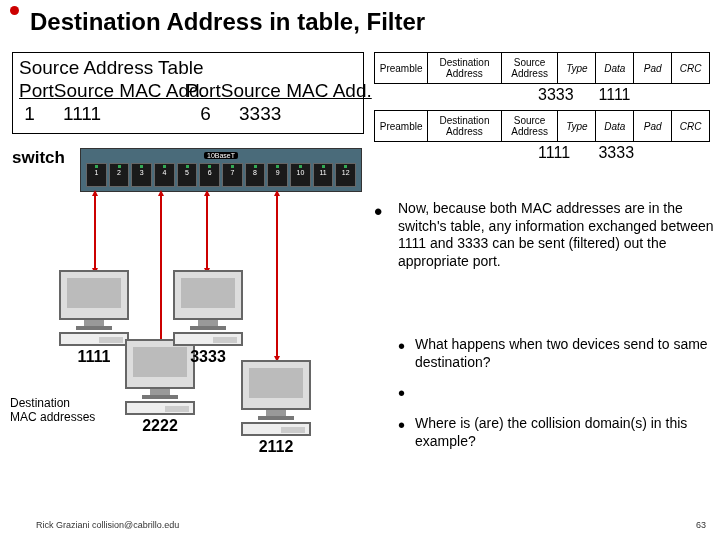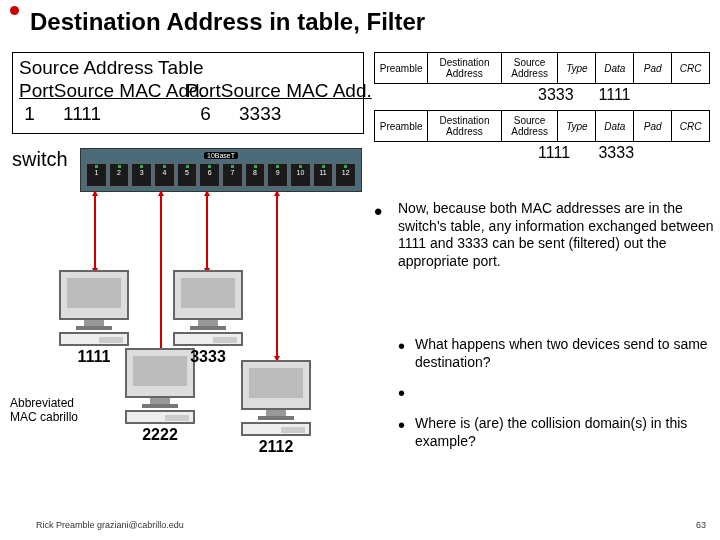--- a/index.html
+++ b/index.html
@@ -12,21 +12,21 @@
   .sat-row span { white-space: pre; }
   .frames { position: absolute; left: 374px; top: 52px; width: 336px; }
   .frame-tbl { border-collapse: collapse; width: 100%; font-size: 10px; table-layout: fixed; }
   .frame-tbl td { border: 1.5px solid #000; text-align: center; padding: 4px 2px; }
   .frame-tbl .w1 { width: 45px; }
   .frame-tbl .w2 { width: 62px; }
   .frame-tbl .w3 { width: 48px; }
   .frame-tbl .w4 { width: 32px; font-style: italic; }
   .frame-vals { font-size: 16px; margin: 2px 0 0 0; }
   .frame-vals span { display: inline-block; }
-  .switch-lbl { position: absolute; left: 12px; top: 148px; font-size: 20px; font-weight: normal; }
+  .switch-lbl { position: absolute; left: 12px; top: 148px; font-size: 17px; font-weight: bold; }
   .switch { position: absolute; left: 80px; top: 148px; width: 282px; height: 44px; background: #4a6b7a; border: 1px solid #333; }
   .tenbt { position: absolute; left: 50%; top: 3px; transform: translateX(-50%); background: #000; color: #fff; font-size: 7px; padding: 0 3px; border-radius: 2px; }
   .ports { position: absolute; left: 4px; right: 4px; bottom: 4px; display: flex; height: 24px; }
   .port { flex: 1; margin: 0 1px; background: #1a1a1a; border: 1px solid #666; display: flex; flex-direction: column; align-items: center; justify-content: flex-start; }
   .port .led { width: 3px; height: 3px; background: #3a5; margin-top: 1px; }
   .port .num { color: #fff; font-size: 7px; margin-top: 1px; }
   .wire { position: absolute; width: 2px; background: #c00; }
   .wire::before, .wire::after { content: ''; position: absolute; left: -2px; width: 0; height: 0; border-left: 3px solid transparent; border-right: 3px solid transparent; }
   .wire::before { top: -4px; border-bottom: 6px solid #c00; }
   .wire::after { bottom: -4px; border-top: 6px solid #c00; }
@@ -36,21 +36,21 @@
   .w-p9 { left: 276px; top: 194px; height: 164px; }
   .pc { position: absolute; width: 96px; }
   .pc .monitor { width: 70px; height: 50px; border: 2px solid #666; background: #ddd; margin: 0 auto; position: relative; }
   .pc .monitor::after { content:''; position:absolute; left:6px; top:6px; right:6px; bottom:10px; background:#bbb; }
   .pc .stand { width: 20px; height: 6px; background:#999; margin:0 auto; }
   .pc .base { width: 36px; height: 4px; background:#777; margin:0 auto; }
   .pc .tower { width: 70px; height: 14px; border:2px solid #666; background:#eee; margin:2px auto 0; position:relative; }
   .pc .tower::before { content:''; position:absolute; right:4px; top:3px; width:24px; height:6px; background:#ccc; }
   .pc-lbl { text-align:center; font-size:16px; font-weight:bold; margin-top:2px; }
   .pc1 { left: 46px; top: 270px; }
-  .pc2 { left: 112px; top: 348px; }
+  .pc2 { left: 112px; top: 339px; }
   .pc3 { left: 160px; top: 270px; }
   .pc4 { left: 228px; top: 360px; }
   .body-txt { position: absolute; left: 398px; top: 200px; right: 1px; font-size: 14px; line-height: 1.25; }
   .body-txt .bp { display: flex; margin-bottom: 12px; }
   .body-txt .bp .dot { font-size: 20px; margin-right: 10px; line-height: 1; }
   .abbr { position: absolute; left: 10px; top: 396px; font-size: 12px; line-height: 1.2; width: 90px; }
   .footer-l { position: absolute; left: 36px; bottom: 10px; font-size: 9px; color: #333; }
   .footer-r { position: absolute; right: 14px; bottom: 10px; font-size: 9px; color: #333; }
   .big-dot { position: absolute; font-size: 24px; }
 </style>
@@ -216,16 +216,16 @@
   </div>
   <div class="bp">
     <div class="dot">•</div>
   </div>
   <div class="bp">
     <div class="dot">•</div>
     <div>Where is (are) the collision domain(s) in this example?</div>
   </div>
 </div>
 
-<div class="abbr">Abbreviated MAC cabrillo</div>
-
-<div class="footer-l">Rick Preamble  graziani@cabrillo.edu</div>
+<div class="abbr">Destination MAC addresses</div>
+
+<div class="footer-l">Rick Graziani  collision@cabrillo.edu</div>
 <div class="footer-r">63</div>
 
 </body></html>

